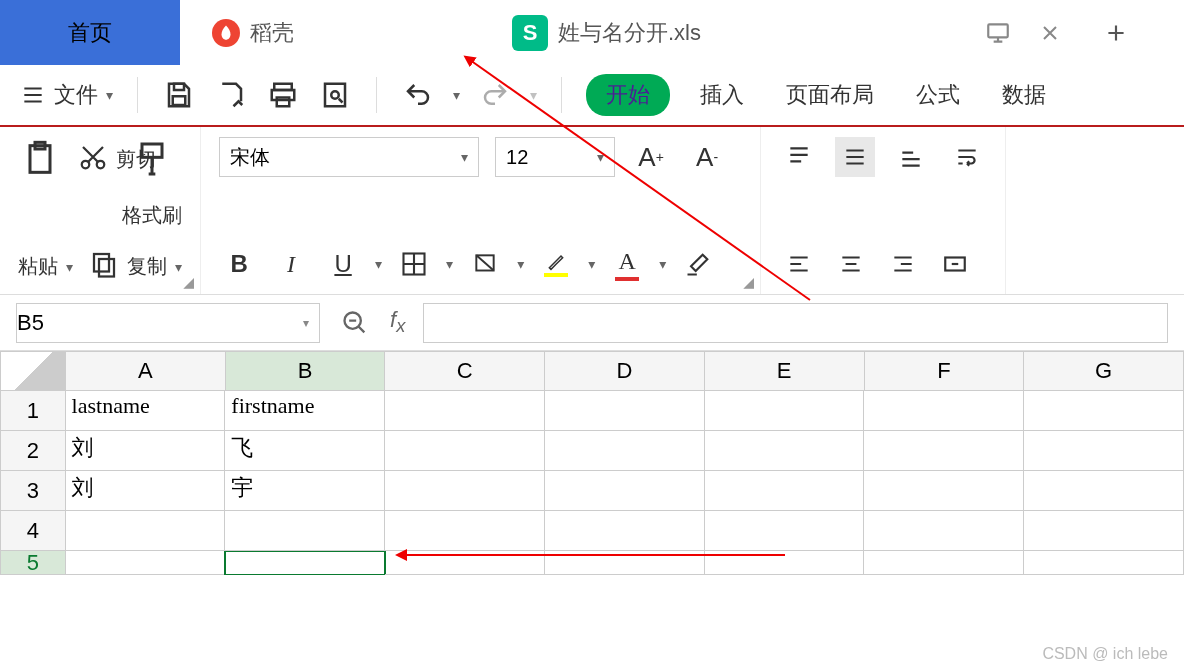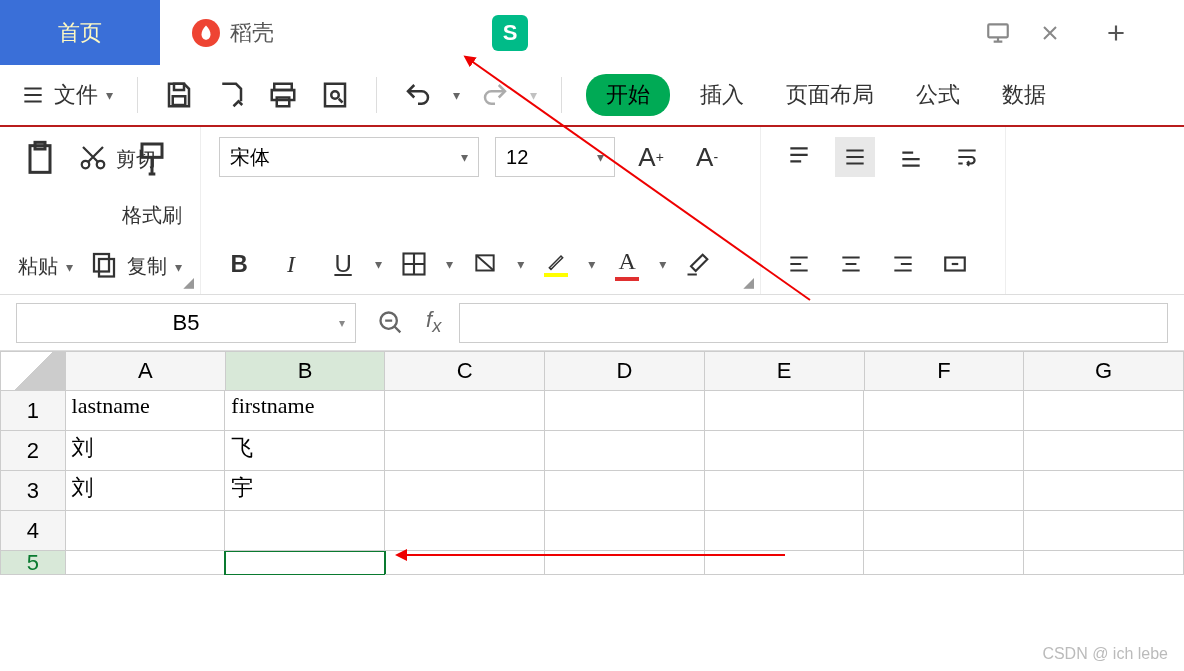--- a/index.html
+++ b/index.html
@@ -1,49 +1,49 @@
 <!DOCTYPE html>
 <html><head>
 <meta charset="utf-8">
 <style>
 * { margin:0; padding:0; box-sizing:border-box; font-family: "Microsoft YaHei", sans-serif; }
 body { background:#fff; width:1184px; height:671px; overflow:hidden; position:relative; }
 .tabs { display:flex; height:65px; background:#e8e8e8; align-items:stretch; }
 .tab { display:flex; align-items:center; justify-content:center; padding:0 32px; font-size:22px; position:relative; cursor:pointer; }
-.tab-home { background:#3a6fd8; color:#fef9c3; width:160px; font-weight:500; }
+.tab-home { background:#3a6fd8; color:#000000; width:180px; font-weight:500; }
 .tab-daoke { background:#ffffff; color:#555; width:300px; justify-content:flex-start; gap:10px; }
 .tab-file { background:#fff; color:#555; flex:1; justify-content:flex-start; gap:10px; }
 .tab-actions { display:flex; align-items:center; gap:24px; padding:0 22px; }
 .daoke-icon { width:28px; height:28px; background:#e43; border-radius:50%; display:flex; align-items:center; justify-content:center; color:#fff; font-weight:bold; }
 .s-icon { width:36px; height:36px; background:#0b8; border-radius:6px; display:flex; align-items:center; justify-content:center; color:#fff; font-weight:bold; font-size:22px; }
 .icon-btn { width:28px; height:28px; display:flex; align-items:center; justify-content:center; color:#888; cursor:pointer; }
 
 .toolbar1 { display:flex; align-items:center; height:62px; border-bottom:2px solid #b91c1c; padding:0 20px; gap:18px; }
 .menu-btn { display:flex; align-items:center; gap:8px; font-size:22px; color:#333; cursor:pointer; }
 .tb-icon { width:34px; height:34px; display:flex; align-items:center; justify-content:center; color:#333; }
 .chevron-down { font-size:14px; color:#666; }
 .divider { width:1px; height:36px; background:#ddd; margin:0 6px; }
 .ribbon-tab { font-size:22px; color:#333; padding:0 12px; cursor:pointer; }
-.ribbon-tab.active { background:#0a5; color:#000000; border-radius:20px; padding:6px 20px; font-weight:500; }
+.ribbon-tab.active { background:#0a5; color:#4c1d95; border-radius:20px; padding:6px 20px; font-weight:500; }
 
 .toolbar2 { display:flex; height:168px; border-bottom:1px solid #ddd; }
 .group { border-right:1px solid #eee; padding:10px 18px; display:flex; flex-direction:column; justify-content:space-between; position:relative; }
 .group-row { display:flex; align-items:center; gap:16px; }
 .vbtn { display:flex; flex-direction:column; align-items:center; gap:21px; font-size:20px; color:#333; cursor:pointer; }
 .vbtn-icon { width:44px; height:44px; display:flex; align-items:center; justify-content:center; }
 .hbtn { display:flex; align-items:center; gap:8px; font-size:20px; color:#333; cursor:pointer; }
 .font-select { border:1px solid #ccc; height:40px; width:260px; padding:0 10px; font-size:20px; display:flex; align-items:center; justify-content:space-between; cursor:pointer; }
 .size-select { border:1px solid #ccc; height:40px; width:120px; padding:0 10px; font-size:20px; display:flex; align-items:center; justify-content:space-between; cursor:pointer; }
 .fmt-row { display:flex; gap:12px; align-items:center; margin-top:14px; }
 .fmt-btn { width:40px; height:40px; display:flex; align-items:center; justify-content:center; font-size:24px; cursor:pointer; color:#333; }
 .color-bar { width:24px; height:4px; display:block; }
 .corner-arrow { position:absolute; right:6px; bottom:4px; font-size:14px; color:#999; cursor:pointer; }
 
 .namebox-row { display:flex; align-items:center; height:56px; border-bottom:1px solid #ddd; padding:8px 16px; gap:18px; }
-.namebox { border:1px solid #ccc; width:340px; height:40px; display:flex; align-items:center; justify-content:center; font-size:22px; position:relative; cursor:text; }
+.namebox { border:1px solid #ccc; width:304px; height:40px; display:flex; align-items:center; justify-content:flex-start; font-size:22px; position:relative; cursor:text; }
 .namebox .dd { position:absolute; right:10px; color:#888; font-size:12px; }
 .fx { font-size:22px; font-style:italic; color:#666; }
 .formula-input { flex:1; border:1px solid #ccc; height:40px; padding:0 10px; font-size:20px; }
 
 .grid { position:relative; }
 .col-headers { display:flex; height:40px; }
 .corner-cell { width:70px; border:1px solid #ccc; background:linear-gradient(135deg,#fff 50%,#ccc 50%); }
 .col-h { width:170px; border:1px solid #ccc; border-left:none; display:flex; align-items:center; justify-content:center; font-size:22px; background:#f5f5f5; cursor:pointer; }
 .col-h.sel { background:#d8e8d8; }
 .row { display:flex; height:40px; }
@@ -63,20 +63,21 @@
   <div class="tab tab-daoke">
     <span class="daoke-icon">
       <svg width="18" height="18" viewBox="0 0 24 24" fill="#fff">
           <path d="M12 2C8 6 6 10 6 14c0 4 3 7 6 7s6-3 6-7c0-4-2-8-6-12z"></path>
         </svg>
     </span>
     <span>稻壳</span>
   </div>
   <div class="tab tab-file">
     <span class="s-icon">S</span>
+    <span>姓与名分开.xls</span>
     <div class="tab-actions" style="margin-left:auto">
       <span class="icon-btn">
         <svg width="26" height="26" viewBox="0 0 24 24" fill="none" stroke="#888" stroke-width="2">
             <rect x="3" y="4" width="18" height="12" rx="1"></rect>
             <path d="M8 20h8M12 16v4"></path>
           </svg>
       </span>
       <span class="icon-btn">
         <svg width="24" height="24" viewBox="0 0 24 24" fill="none" stroke="#888" stroke-width="2">
             <path d="M6 6l12 12M18 6L6 18"></path>

